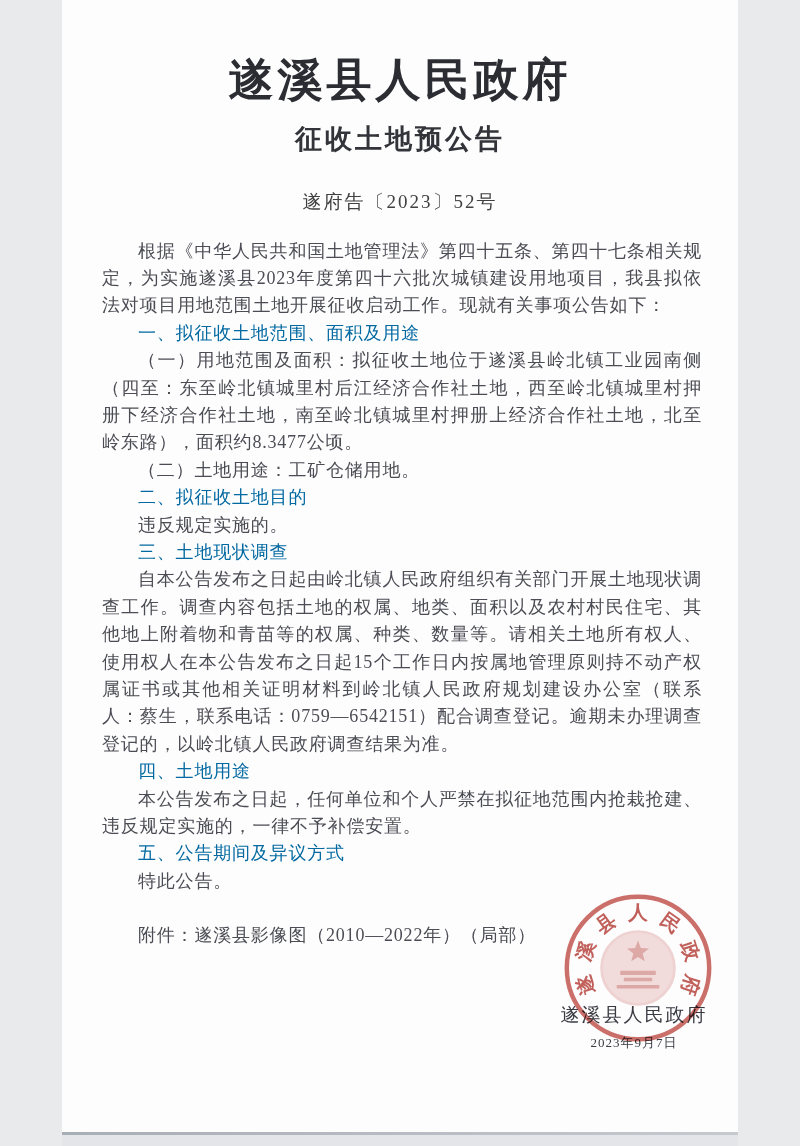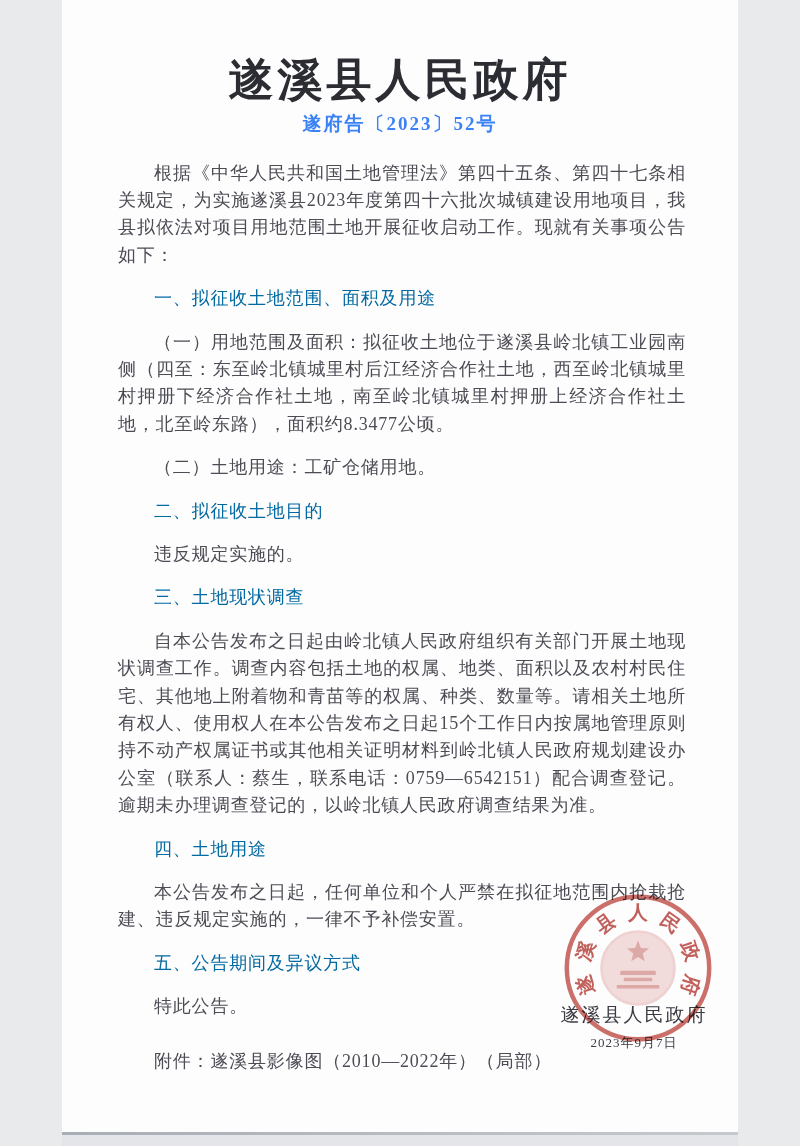--- a/index.html
+++ b/index.html
@@ -22,35 +22,34 @@
     color: #2c2d33;
   }
   .subtitle {
     margin: 15px 0 0 0;
     font-size: 27px;
     letter-spacing: 3px;
     font-weight: bold;
     color: #33343a;
   }
   .docnum {
-    margin-top: 5px;
+    margin-top: 32px;
     font-size: 19px;
     letter-spacing: 2px;
-    color: #3b82f6;
-    font-weight: bold;
+    color: #404040;
   }
   .body {
     margin: 23px 36px 0 40px;
     font-size: 18px;
     line-height: 27.4px;
     color: #4c4d54;
     text-align: justify;
     letter-spacing: 0.8px;
   }
-  .body p { margin: 16px; text-indent: 2em; }
+  .body p { margin: 0; text-indent: 2em; }
   .body p.heading { font-weight: normal; color: #0369a1; }
   .body p.attachment { margin-top: 27px; }
 
   .seal {
     position: absolute;
     left: 487px;
     top: 879px;
     width: 178px;
     height: 178px;
     mix-blend-mode: multiply;
@@ -83,20 +82,21 @@
     background: #e3e5e8;
   }
 </style>
 </head>
 <body>
 
 <div class="page">
 
   <div class="header">
     <h1 class="title">遂溪县人民政府</h1>
+    <h2 class="subtitle">征收土地预公告</h2>
     <div class="docnum">遂府告〔2023〕52号</div>
   </div>
 
   <div class="body">
     <p>根据《中华人民共和国土地管理法》第四十五条、第四十七条相关规定，为实施遂溪县2023年度第四十六批次城镇建设用地项目，我县拟依法对项目用地范围土地开展征收启动工作。现就有关事项公告如下：</p>
 
     <p class="heading">一、拟征收土地范围、面积及用途</p>
     <p>（一）用地范围及面积：拟征收土地位于遂溪县岭北镇工业园南侧（四至：东至岭北镇城里村后江经济合作社土地，西至岭北镇城里村押册下经济合作社土地，南至岭北镇城里村押册上经济合作社土地，北至岭东路），面积约8.3477公顷。</p>
     <p>（二）土地用途：工矿仓储用地。</p>
 

